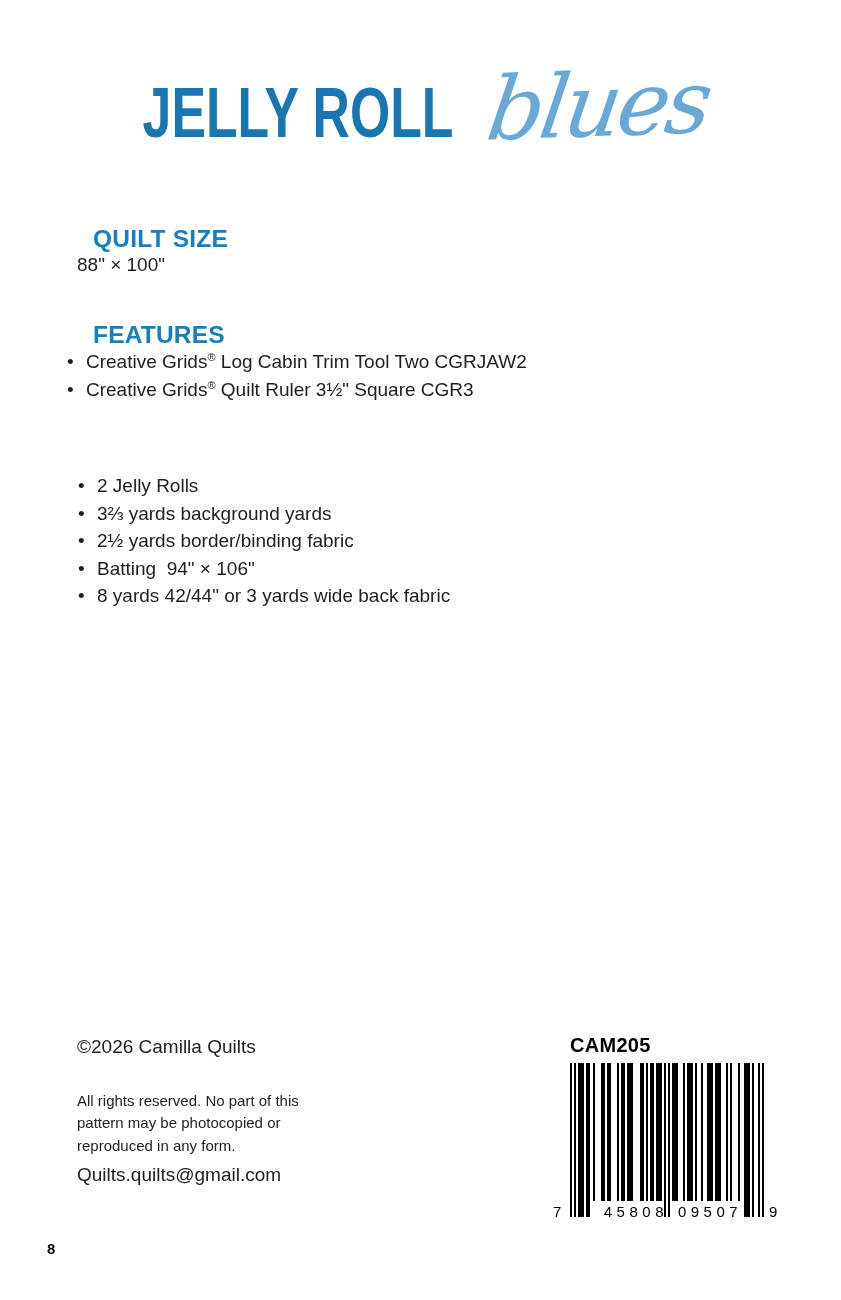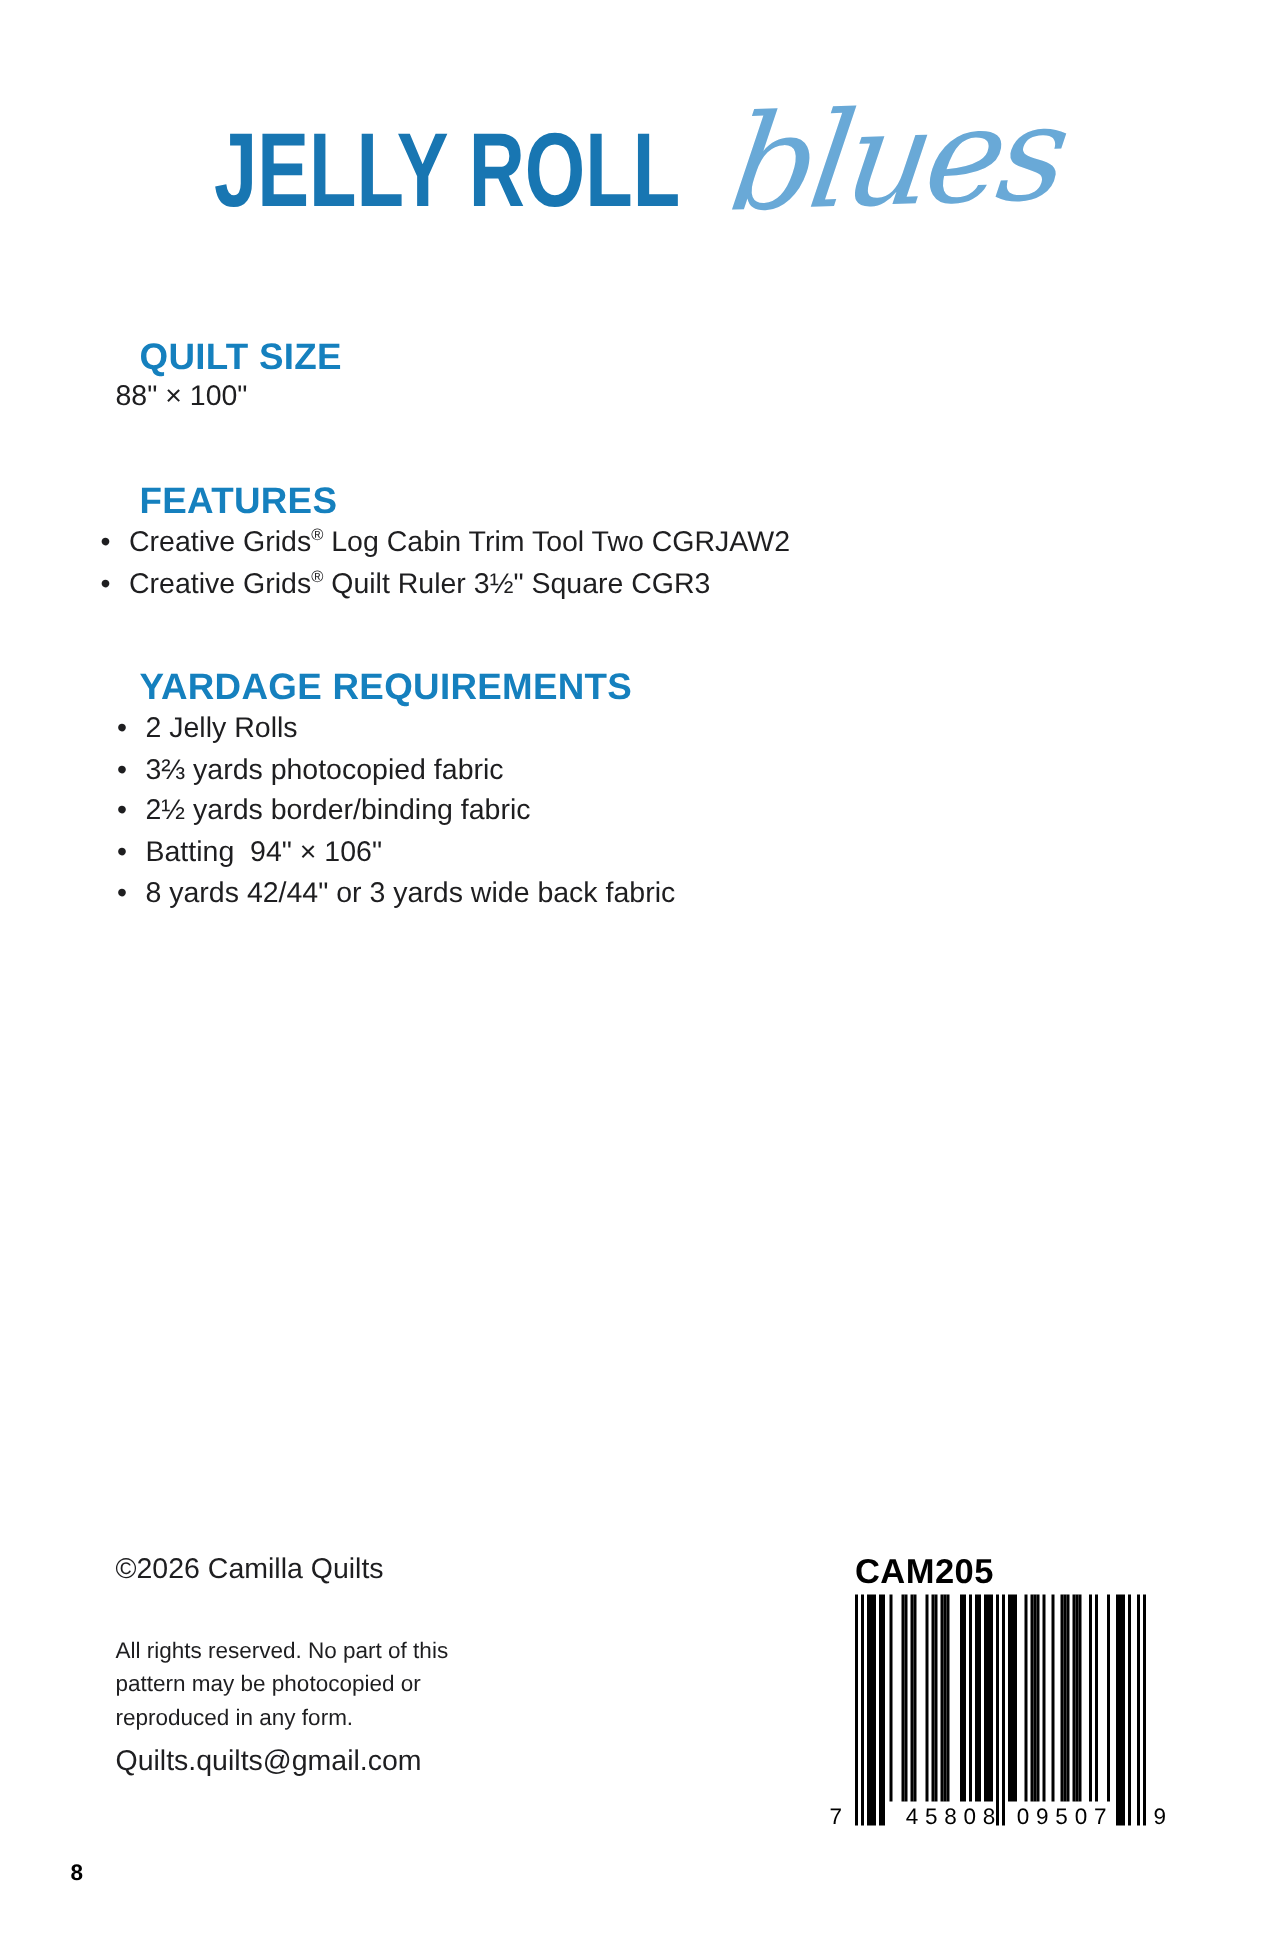--- a/index.html
+++ b/index.html
@@ -44,21 +44,21 @@
   .list-yardage{left:77px;top:472px;}
 
   
   .copyright{left:77px;top:1036px;font-size:19px;color:var(--text);}
   .rights{left:77px;top:1078px;font-size:15px;line-height:22.4px;color:var(--text);white-space:pre-line;margin-top:12px;}
   .email{left:77px;top:1164px;font-size:19px;color:var(--text);}
   .page-num{left:47px;top:1240px;font-size:15px;font-weight:bold;color:#000;}
 
   
   .barcode-block{position:absolute;left:552px;top:1032px;width:236px;height:192px;}
-  .bc-label{position:absolute;left:18px;top:2px;font-size:23px;font-weight:bold;
+  .bc-label{position:absolute;left:18px;top:2px;font-size:20px;font-weight:bold;
             letter-spacing:0.3px;color:#000;}
   .bars{position:absolute;left:18px;top:31px;display:flex;align-items:flex-start;}
   .module{width:2.05px;height:138px;flex:0 0 auto;}
   .module.bar{background:var(--bar);}
   .module.tall{height:154px;}
   .bc-digits span{position:absolute;top:171px;font-size:15px;color:#000;}
   .d-left{left:1px;}
   .d-g1{left:44px;width:72px;text-align:right;letter-spacing:4.5px;}
   .d-g2{left:122px;width:72px;text-align:center;letter-spacing:4.5px;}
   .d-right{left:217px;}
@@ -75,24 +75,23 @@
 
   <h2 class="sec abs h-quilt">QUILT SIZE</h2>
   <p class="bodytext abs v-quilt">88" × 100"</p>
 
   <h2 class="sec abs h-features">FEATURES</h2>
   <ul class="blist abs list-features">
     <li>Creative Grids<sup>®</sup> Log Cabin Trim Tool Two CGRJAW2</li>
     <li>Creative Grids<sup>®</sup> Quilt Ruler 3½" Square CGR3</li>
   </ul>
 
-  <h2 class="sec abs h-yardage">YARDAGE REQUIREMENTS</h2>
   <ul class="blist abs list-yardage">
     <li>2 Jelly Rolls</li>
-    <li>3⅔ yards photocopied fabric</li>
+    <li>3⅔ yards background yards</li>
     <li>2½ yards border/binding fabric</li>
     <li>Batting  94" × 106"</li>
     <li>8 yards 42/44" or 3 yards wide back fabric</li>
   </ul>
 
   <p class="bodytext abs copyright">©2026 Camilla Quilts</p>
   <p class="abs rights">All rights reserved. No part of this
 pattern may be photocopied or
 reproduced in any form.</p>
   <p class="bodytext abs email">Quilts.quilts@gmail.com</p>

